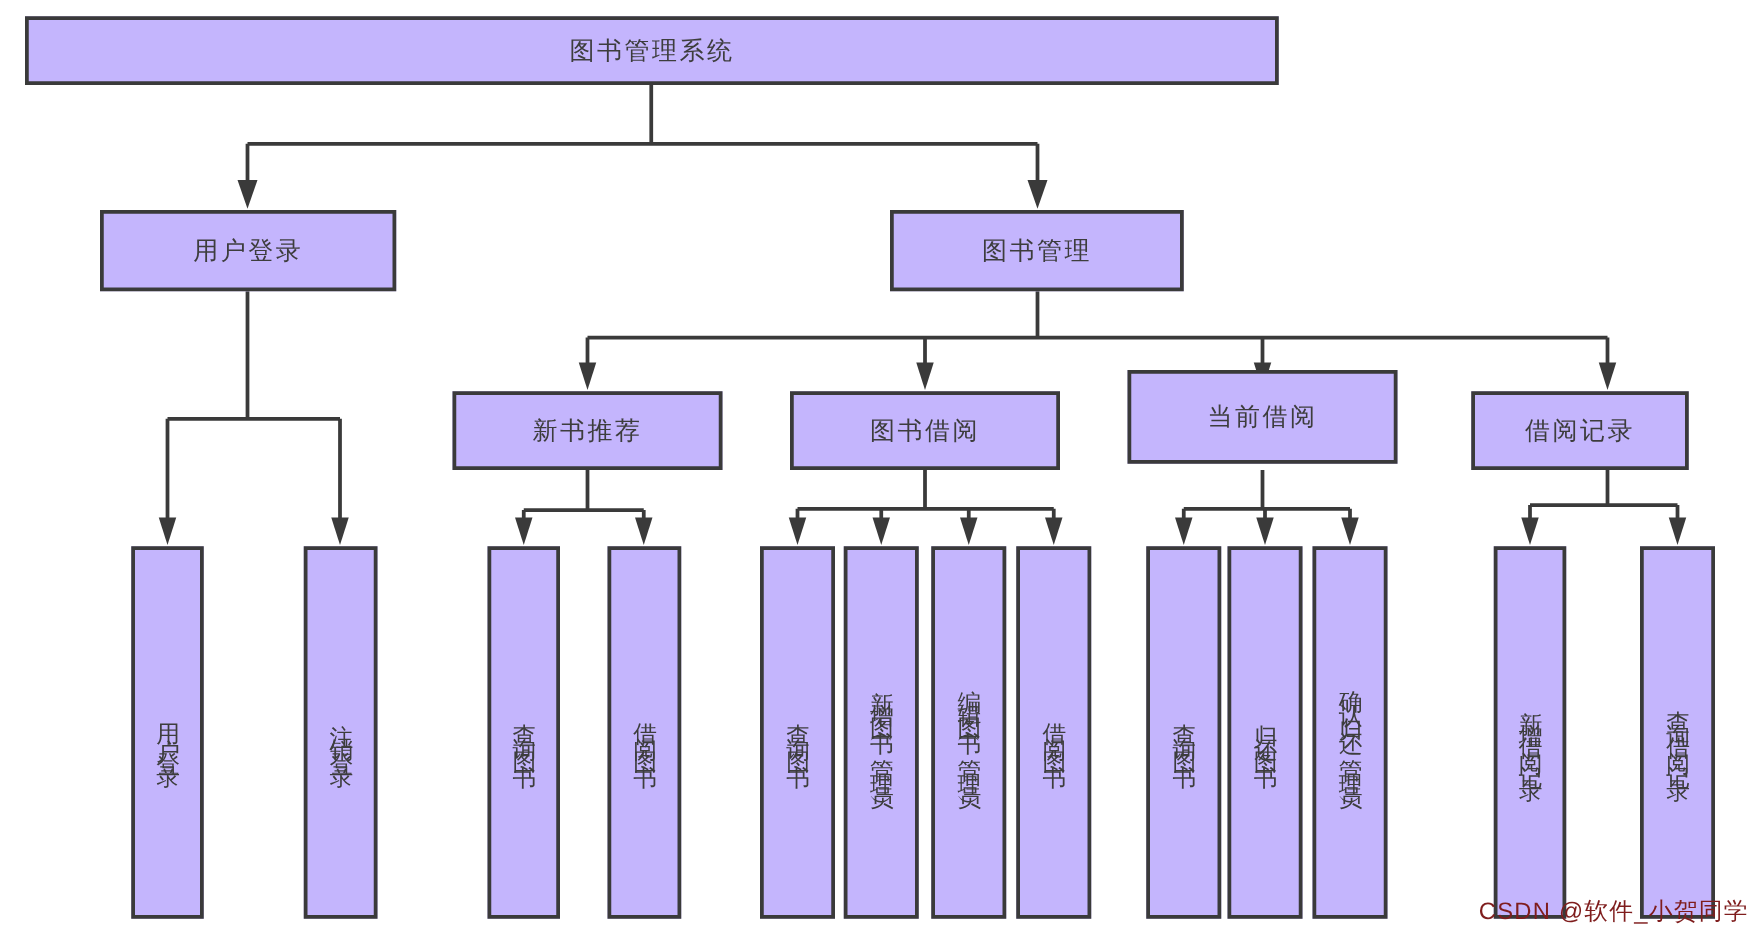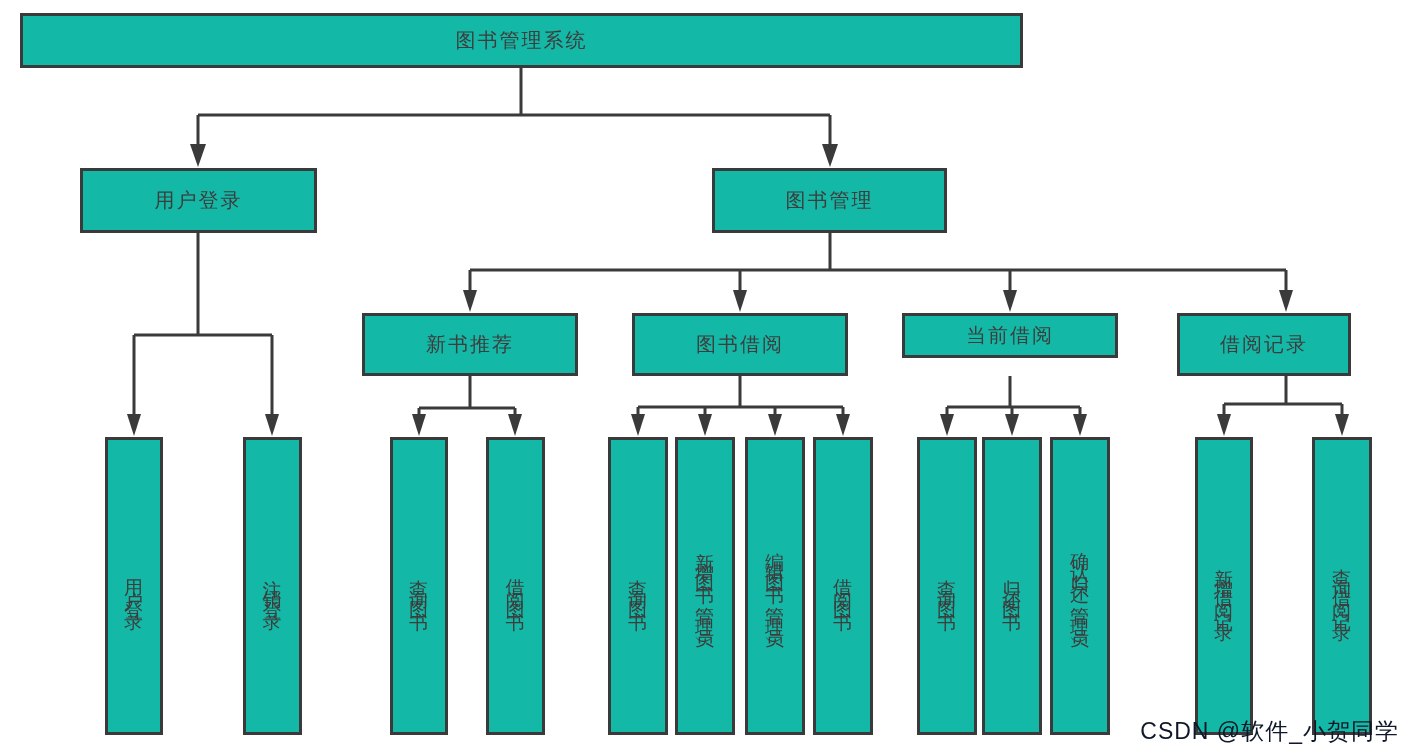--- a/index.html
+++ b/index.html
@@ -19,21 +19,21 @@
     position: absolute;
     left: 0; top: 0;
     width: 1405px;
     height: 747px;
     pointer-events: none;
   }
   .box {
     position: absolute;
     box-sizing: border-box;
     border: 3px solid #3a3a3a;
-    background: #14b8a6;
+    background: #c4b5fd;
     display: flex;
     align-items: center;
     justify-content: center;
     color: #3d3d3d;
   }
   .hbox {
     font-size: 20px;
     letter-spacing: 2px;
     white-space: nowrap;
   }
@@ -45,21 +45,21 @@
     line-height: 1;
   }
   
   #n-root   { left: 20px;   top: 13px;  width: 1003px; height: 55px; }
   
   #n-login  { left: 80px;   top: 168px; width: 237px;  height: 65px; }
   #n-mgmt   { left: 712px;  top: 168px; width: 235px;  height: 65px; }
   
   #n-rec    { left: 362px;  top: 313px; width: 216px;  height: 63px; }
   #n-borrow { left: 632px;  top: 313px; width: 216px;  height: 63px; }
-  #n-cur    { left: 902px;  top: 313px; width: 216px;  height: 45px; }
+  #n-cur    { left: 902px;  top: 296px; width: 216px;  height: 75px; }
   #n-recd   { left: 1177px; top: 313px; width: 174px;  height: 63px; }
   
   .vbox { top: 437px; height: 298px; }
   #l-a1 { left: 105px;  width: 58px; }
   #l-a2 { left: 243px;  width: 59px; }
   #l-b1 { left: 390px;  width: 58px; }
   #l-b2 { left: 486px;  width: 59px; }
   #l-c1 { left: 608px;  width: 60px; }
   #l-c2 { left: 675px;  width: 60px; }
   #l-c3 { left: 745px;  width: 60px; }
@@ -67,22 +67,22 @@
   #l-d1 { left: 917px;  width: 60px; }
   #l-d2 { left: 982px;  width: 60px; }
   #l-d3 { left: 1050px; width: 60px; }
   #l-e1 { left: 1195px; width: 58px; }
   #l-e2 { left: 1312px; width: 60px; }
 
   #watermark {
     position: absolute;
     right: 6px;
     top: 716px;
-    font-size: 23px;
-    color: #0f172a;
+    font-size: 19px;
+    color: #7f1d1d;
     letter-spacing: 1px;
     white-space: nowrap;
     z-index: 5;
   }
 </style>
 </head>
 <body>
 
 <div id="stage">
 

